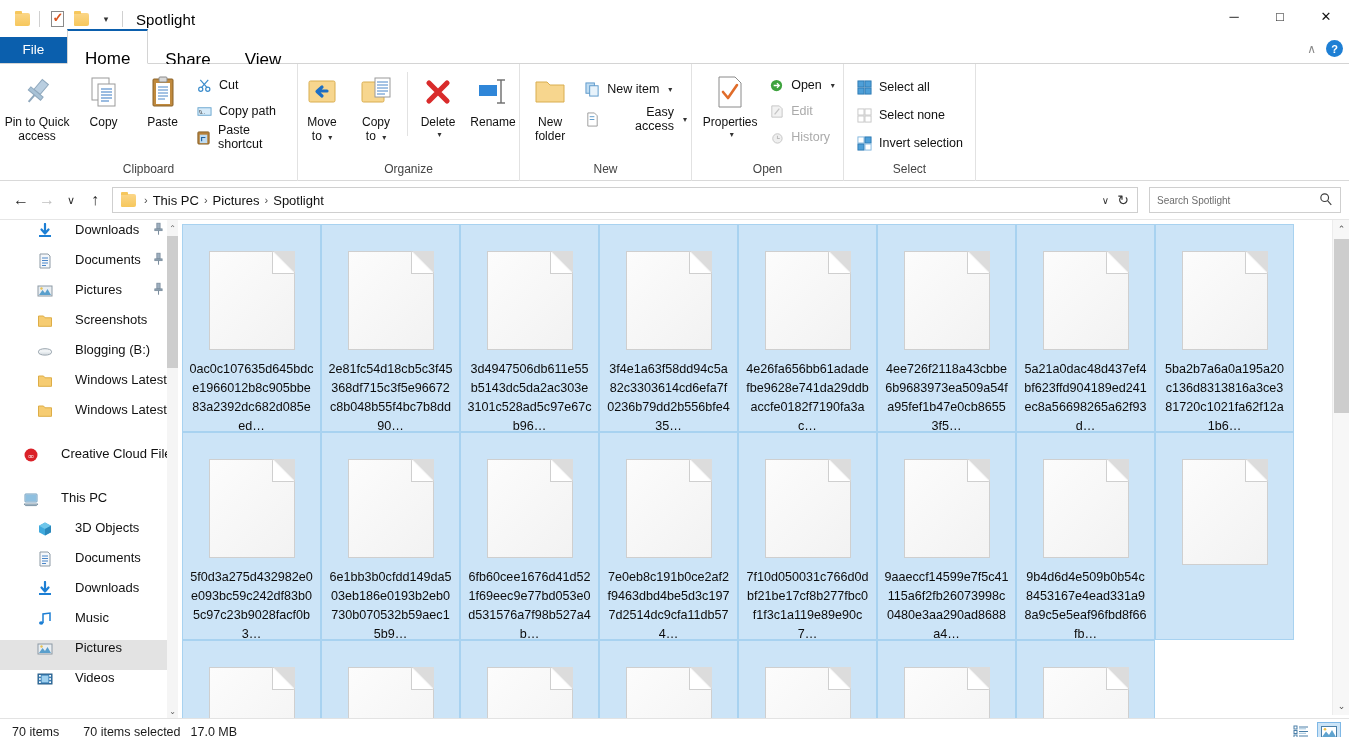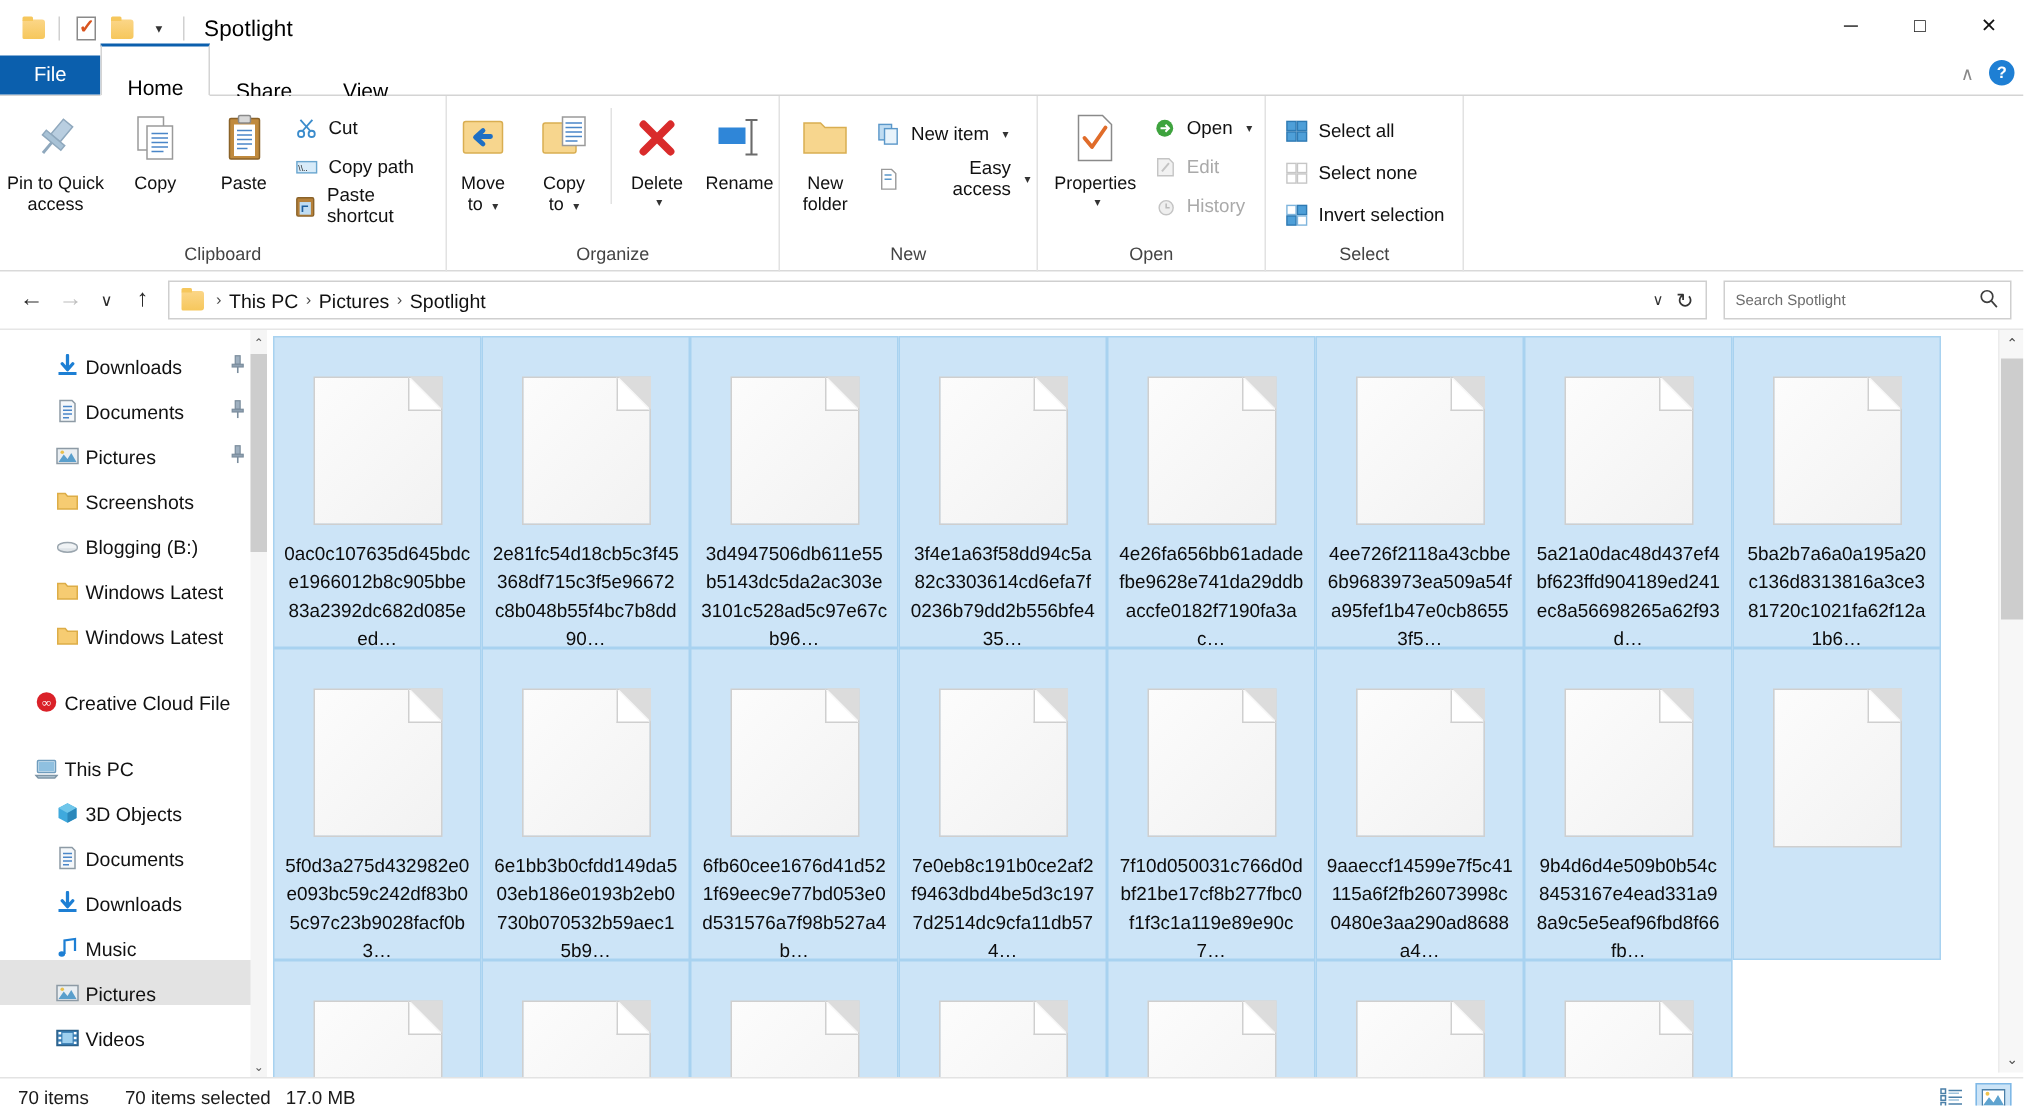--- a/index.html
+++ b/index.html
@@ -64,21 +64,21 @@
   }
 
   
   .ribbon-tabs {
     height: 26px; display: flex; align-items: flex-end;
     background: #ffffff; position: relative;
     border-bottom: 1px solid #d4d4d4;
   }
   .tab {
     height: 26px; line-height: 26px;
-    padding: 16px 17px; font-size: 14px; color: #000;
+    padding: 16px 17px; font-size: 17px; color: #000;
     cursor: default;
   }
   .tab.file {
     background: #0b5fad; color:#fff; min-width: 67px; text-align:center;
     padding: 0; font-size: 13.5px;
   }
   .tab.active {
     background: #ffffff; border: 1px solid #d4d4d4; border-bottom: 1px solid #fff;
     margin-bottom: -1px; position: relative; z-index: 3;
     border-top: 2px solid #0b5fad;
@@ -159,22 +159,22 @@
   
   .main {
     height: 499px; display:flex; position:relative;
     border-top: 1px solid #e6e6e6;
   }
   .sidebar {
     width: 178px; height: 499px; overflow:hidden;
     background:#fff; position:relative; padding-top: 2px;
   }
   .navitem {
-    height: 30px; display:flex; align-items:flex-end;
-    padding-left: 22px; gap: 4px; position:relative; white-space:nowrap;
+    height: 30px; display:flex; align-items:flex-start;
+    padding-left: 22px; gap: 22px; position:relative; white-space:nowrap;
   }
   .navitem.indent2 { padding-left: 36px; }
   .navitem.sel-gray { background:#e3e3e3; }
   .navitem .nlbl { font-size:13px; color:#111; }
   .nicon { width:17px; height:17px; flex:0 0 17px; display:flex; align-items:center; justify-content:center; }
   .pin {
     position:absolute; right: 14px; font-size:12px; color:#8c9aa8;
     transform: rotate(40deg);
   }
   .sb-scroll {

